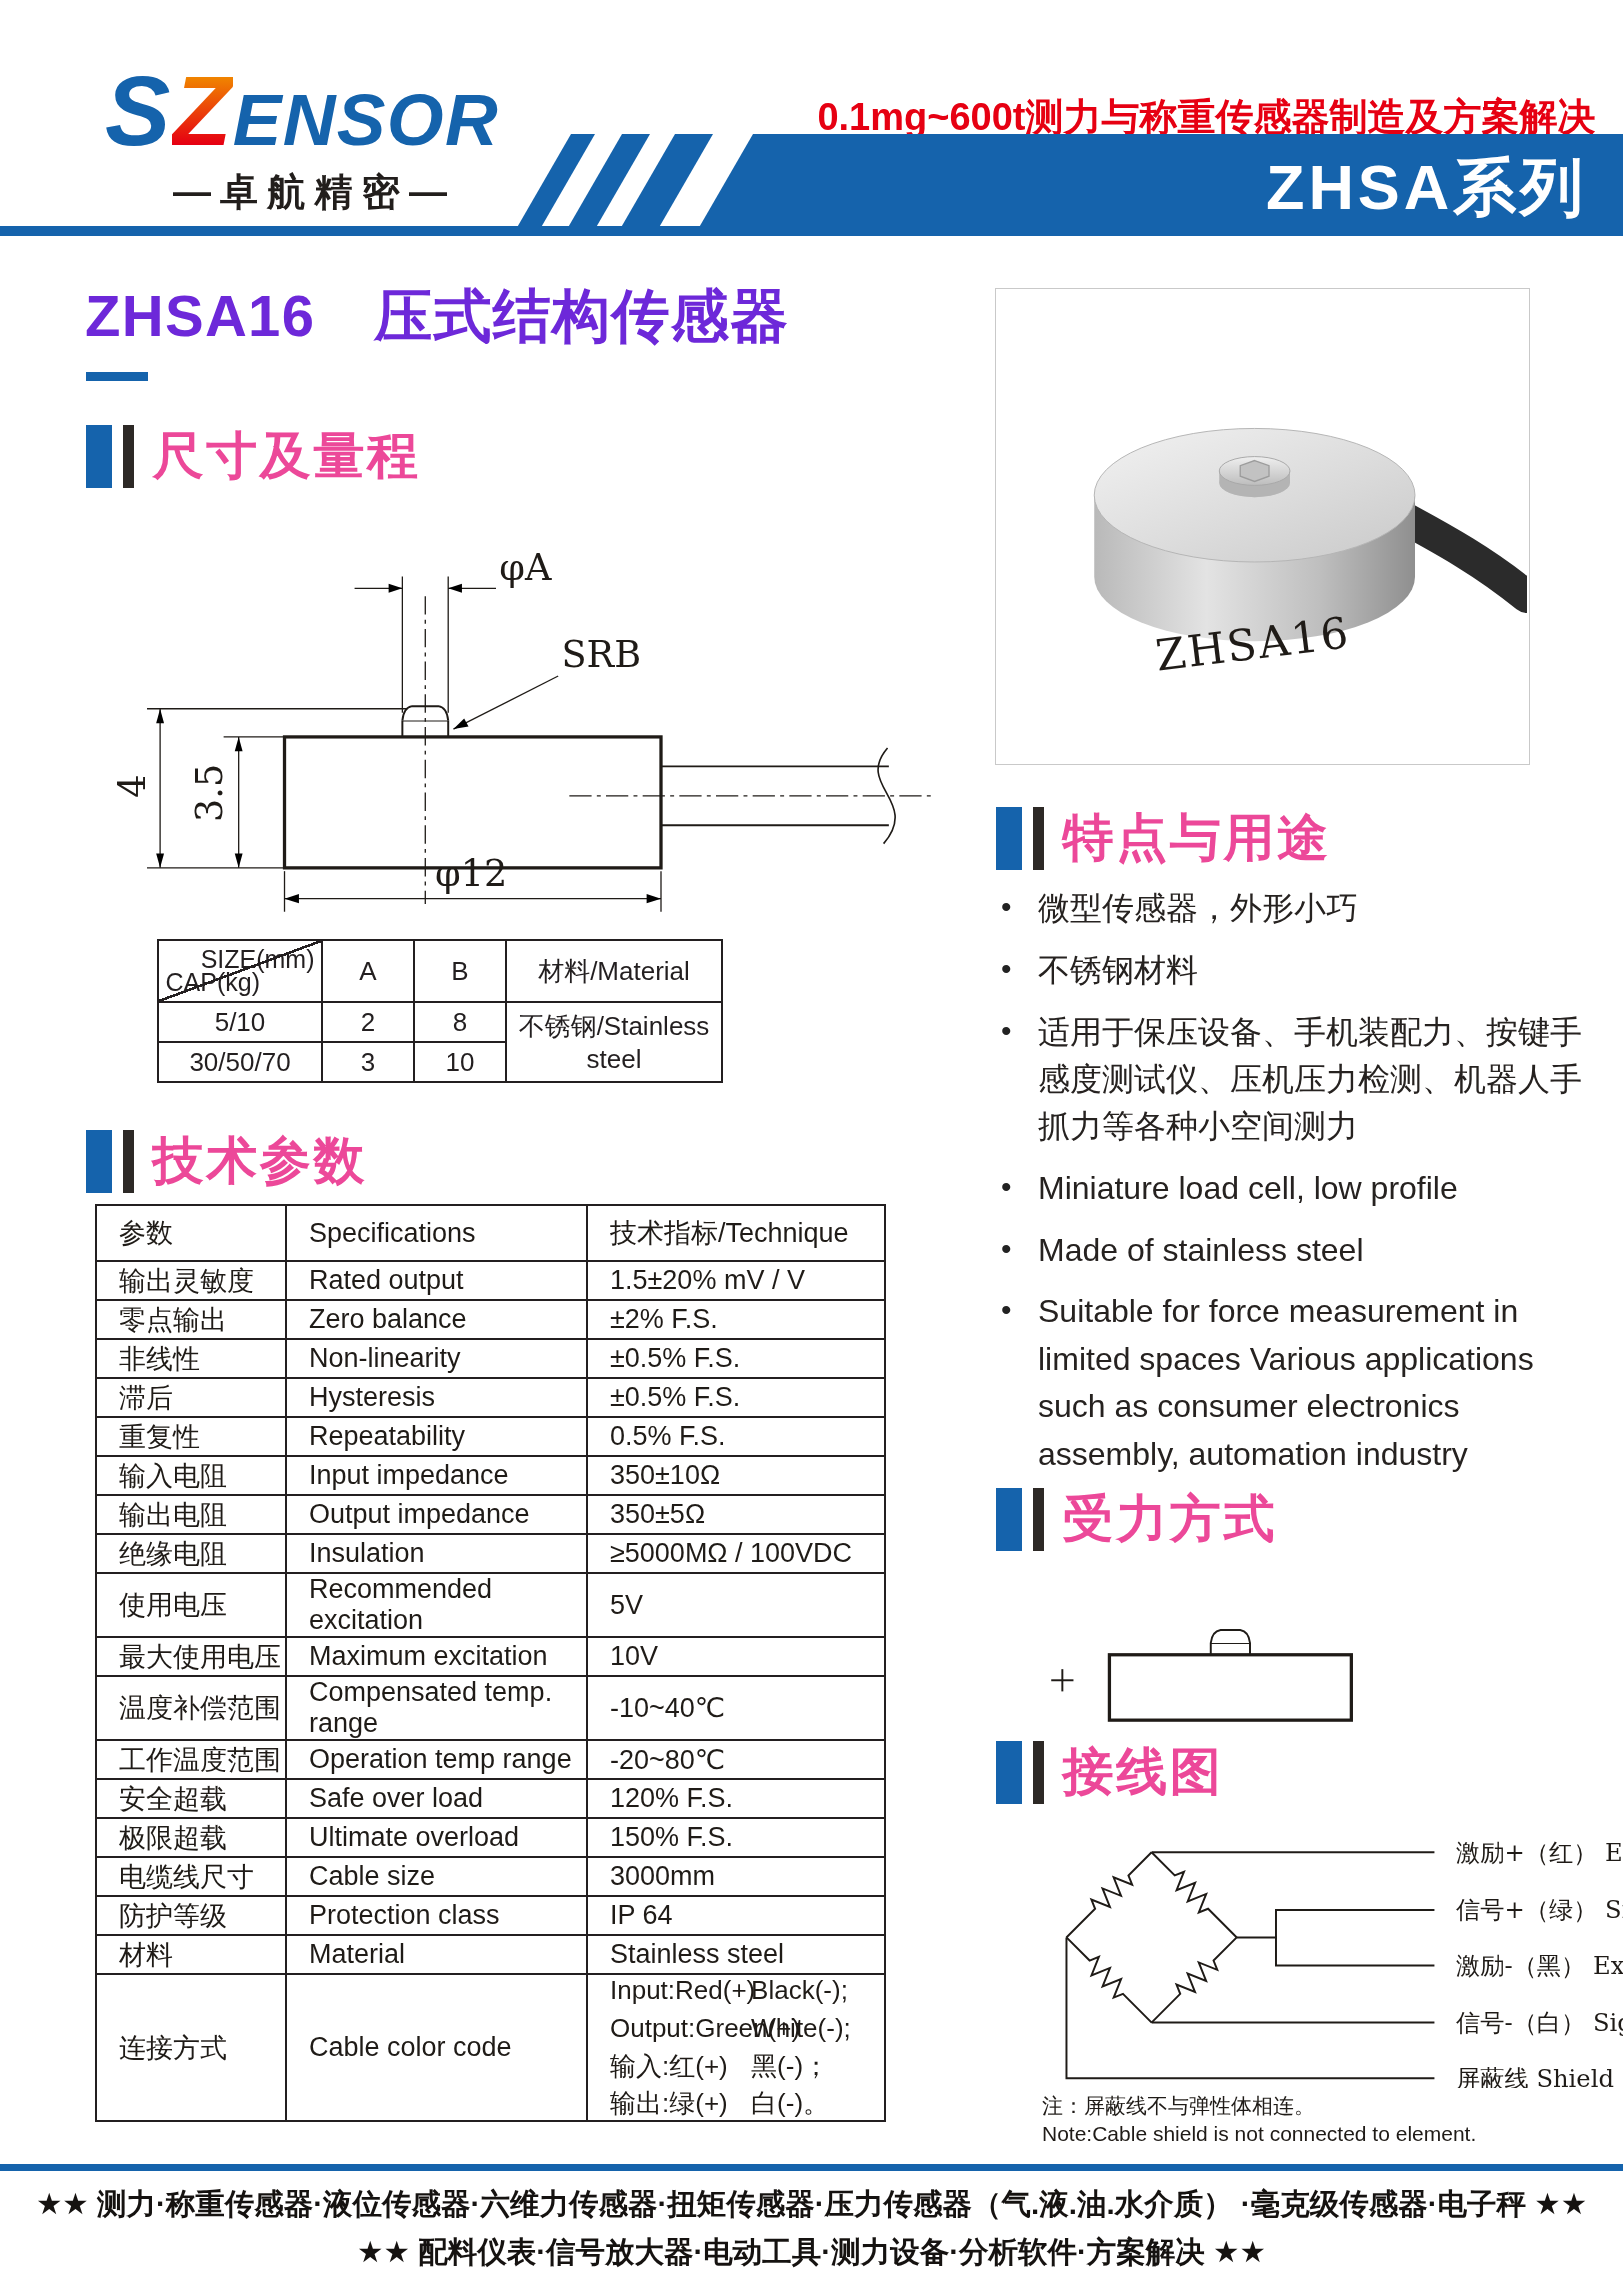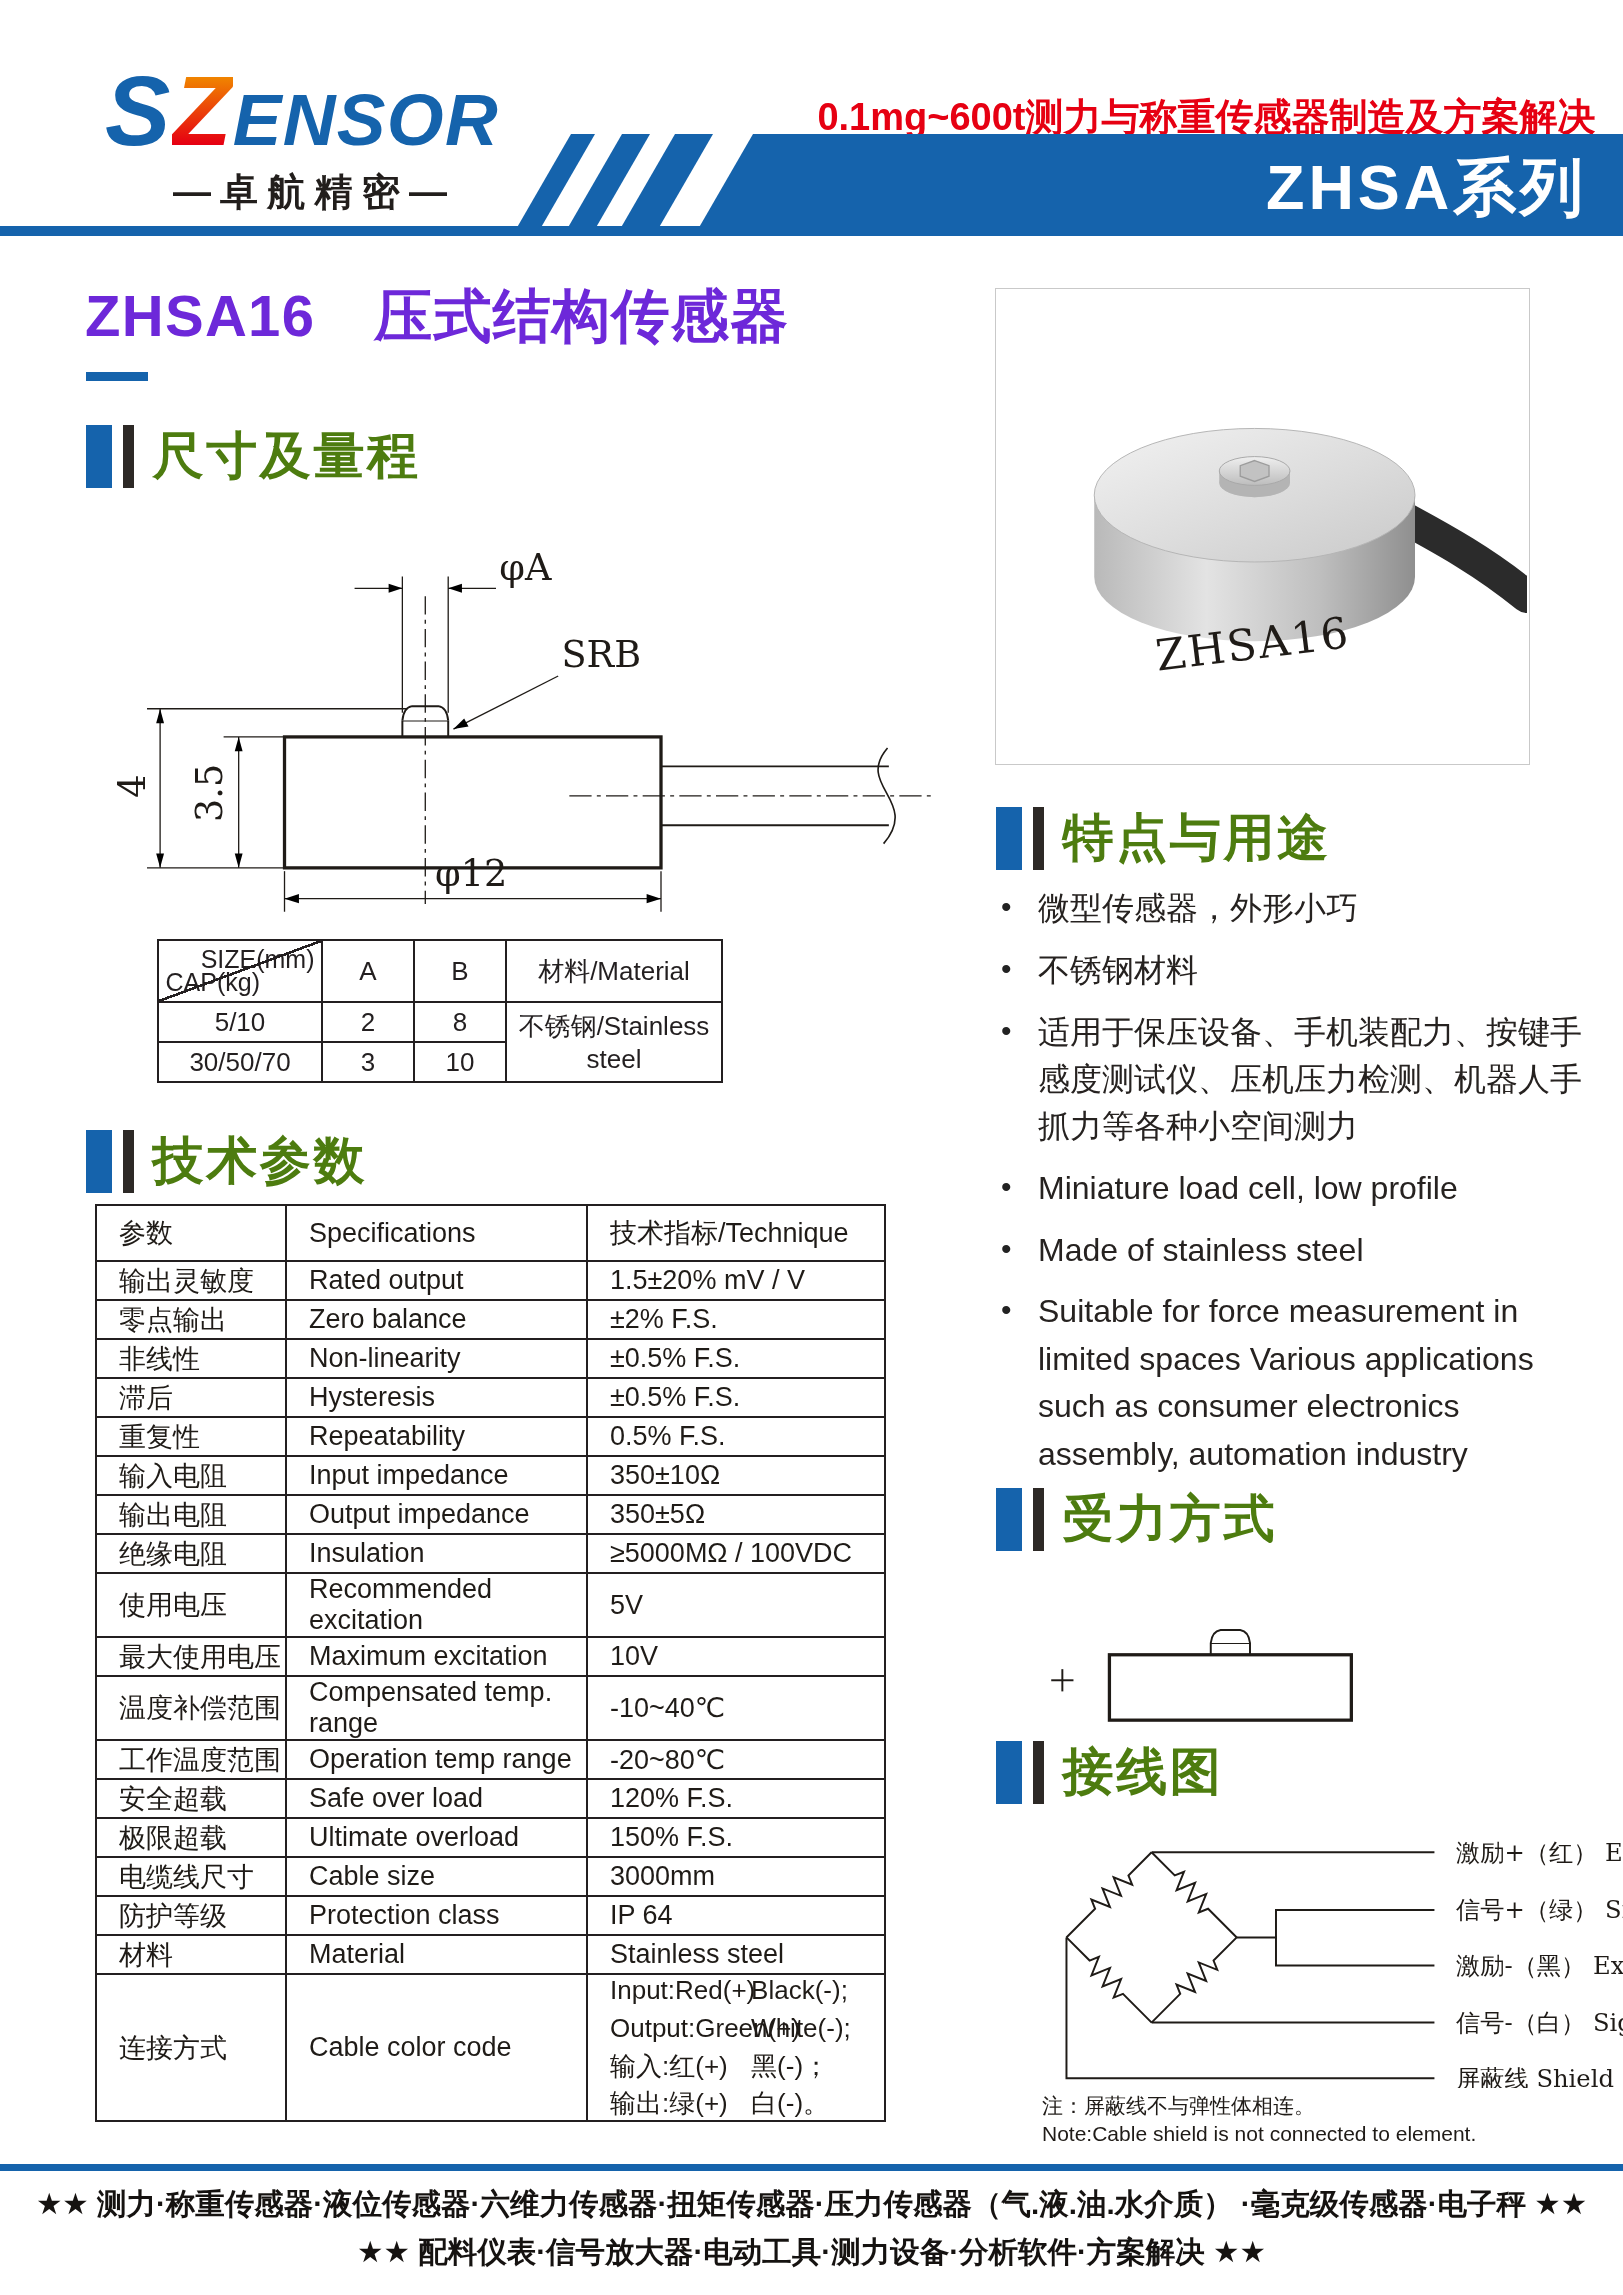--- a/index.html
+++ b/index.html
@@ -23,21 +23,21 @@
 
   
   .page-title{top:278px;left:85px;font-size:58px;font-weight:800;color:#6d28d9;letter-spacing:1.3px;}
   .page-title .gap{display:inline-block;width:59px;}
   .title-dash{top:372px;left:86px;width:62px;height:9.2px;background:#1563ac;}
 
   
   .sec-h{display:flex;align-items:center;}
   .sec-h .bar-blue{width:26px;height:63px;background:#1563ac;margin-right:10.5px;}
   .sec-h .bar-black{width:11.8px;height:63px;background:#2d2926;margin-right:18.3px;}
-  .sec-h .txt{font-size:51px;font-weight:800;color:#4d7c0f;letter-spacing:2.6px;white-space:nowrap;}
+  .sec-h .txt{font-size:51px;font-weight:800;color:#ec4899;letter-spacing:2.6px;white-space:nowrap;}
 
   
   svg text{font-family:"DejaVu Serif","Liberation Serif",serif;fill:#1f1b17;}
   .cad line,.cad path,.cad rect{stroke:#1f1b17;}
 
   
   table{border-collapse:collapse;table-layout:fixed;}
   .size-table{top:939px;left:157px;width:563px;}
   .size-table td{border:2px solid #231f20;text-align:center;font-size:26px;color:#231f20;padding:0;}
   .size-table tr.h td{height:60px;}

